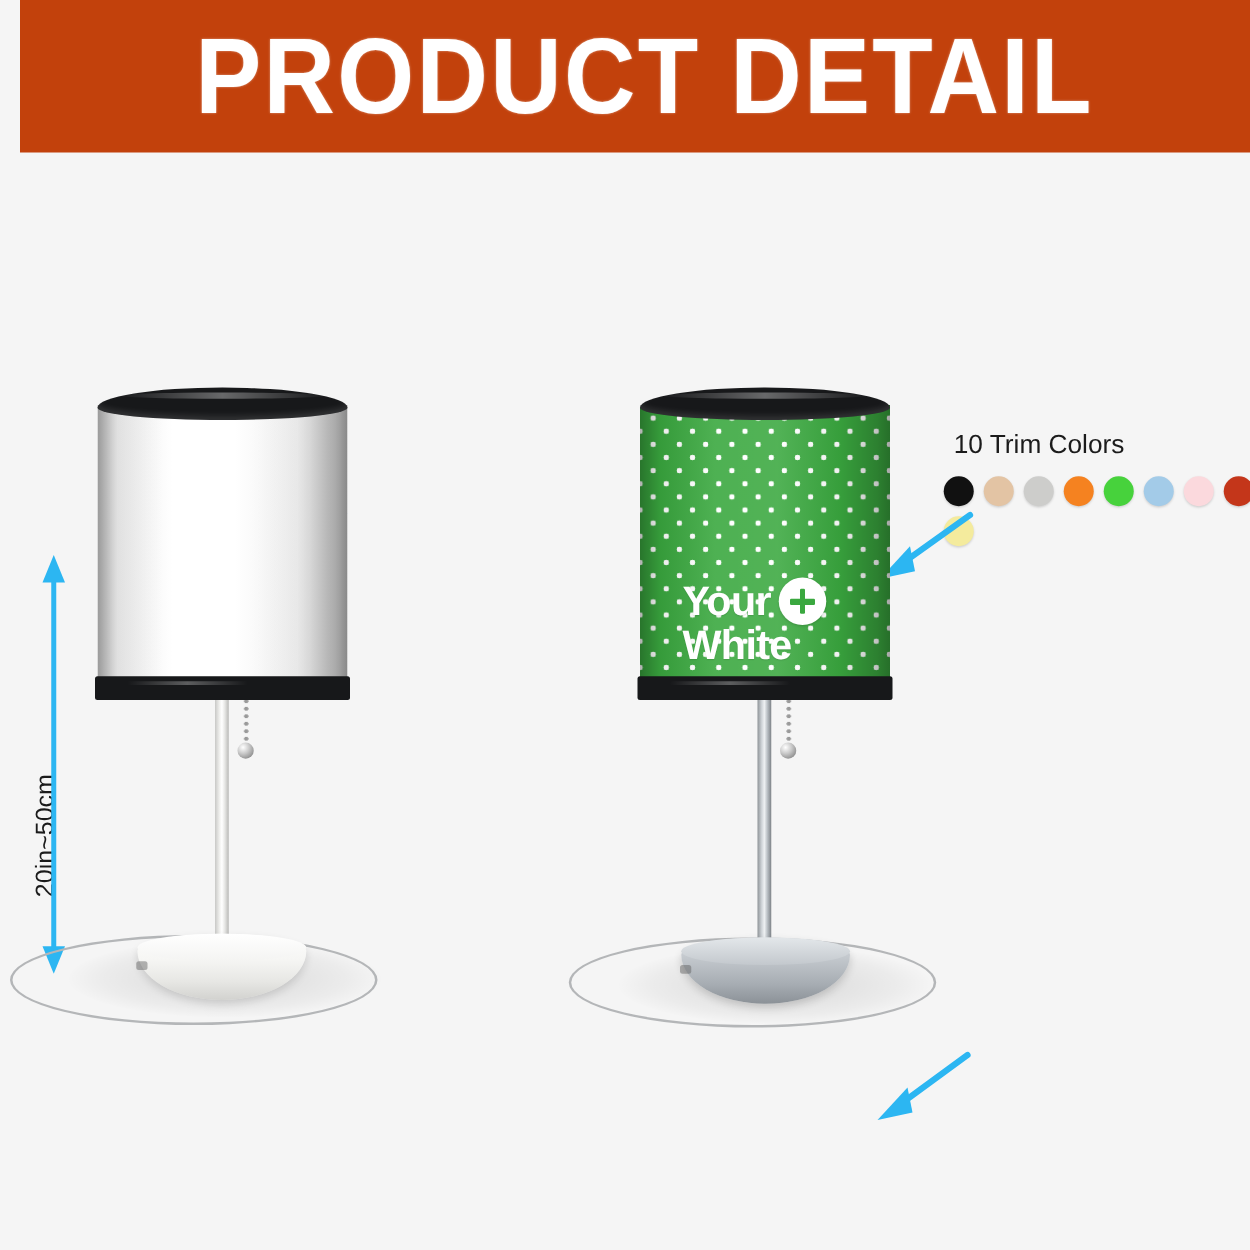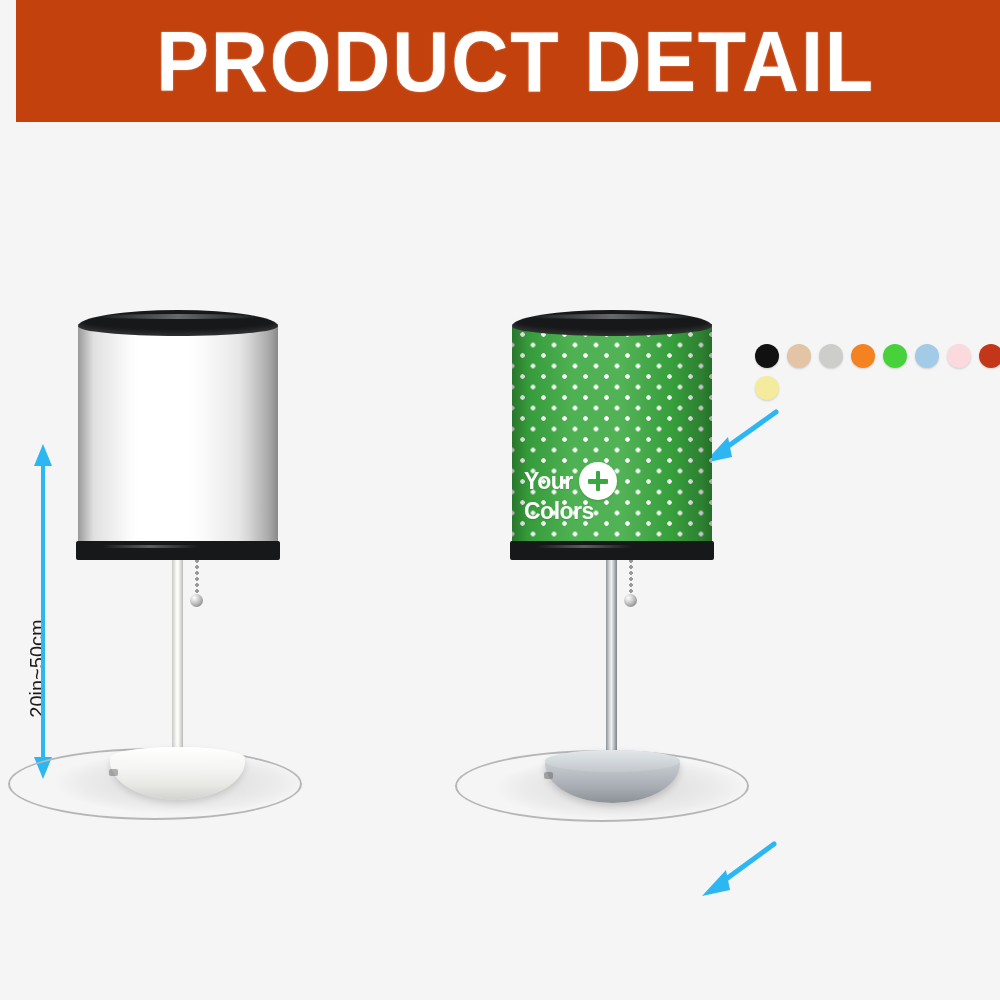--- a/index.html
+++ b/index.html
@@ -126,26 +126,26 @@
       rgba(255,255,255,0.10) 30%,
       rgba(255,255,255,0.12) 55%,
       rgba(0,0,0,0.06) 80%,
       rgba(0,0,0,0.24) 95%,
       rgba(0,0,0,0.34) 100%);
   }
 
   
   .artwork {
     position: absolute;
-    left: 12px;
+    left: 34px;
     top: 138px;
     z-index: 3;
     color: #ffffff;
     font-weight: bold;
-    font-size: 23px;
+    font-size: 33px;
     line-height: 0.99;
     letter-spacing: -0.5px;
     text-shadow: 0 1px 1px rgba(0,0,0,0.12);
   }
   .art-line { display: flex; align-items: center; gap: 6px; white-space: nowrap; }
   .plus-badge {
     width: 38px; height: 38px;
     border-radius: 50%;
     background: #ffffff;
     position: relative;
@@ -358,33 +358,34 @@
 
     <div class="shade" style="left:72px; top:188px; width:200px; height:250px;">
       <div class="shade-body">
         <div class="surface-green"></div>
         <div class="artwork">
           <div class="art-line">
             <span>Your</span>
             <span class="plus-badge"></span>
           </div>
           <div class="art-line">
-            <span>Colors</span>
+            <span>White</span>
           </div>
         </div>
         <div class="surface-shadeoverlay"></div>
       </div>
       <div class="trim-top"></div>
       <div class="trim-top-gloss"></div>
       <div class="trim-bottom"></div>
       <div class="trim-bottom-gloss"></div>
     </div>
   </div>
 
   <div id="trim-colors-block">
+    <div id="trim-colors-title">10 Trim Colors</div>
     <div class="swatch-row">
       <div class="swatch" style="background:#111111;"></div>
       <div class="swatch" style="background:#e3c4a4;"></div>
       <div class="swatch" style="background:#cdcdcb;"></div>
       <div class="swatch" style="background:#f58220;"></div>
       <div class="swatch" style="background:#47d23c;"></div>
       <div class="swatch" style="background:#a3cbe8;"></div>
       <div class="swatch" style="background:#fbd9dd;"></div>
       <div class="swatch" style="background:#c4361a;"></div>
     </div>

